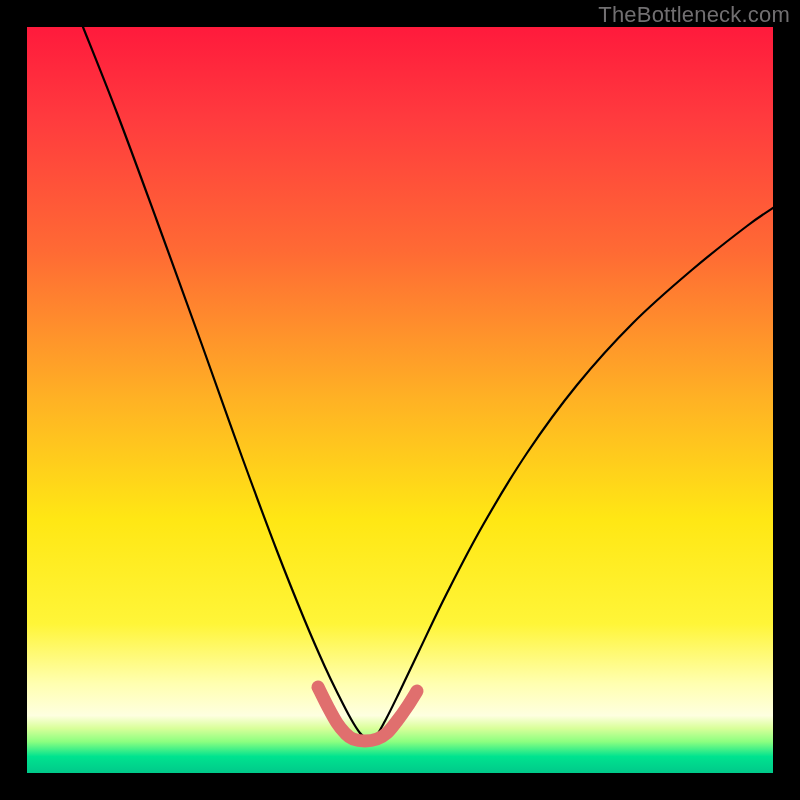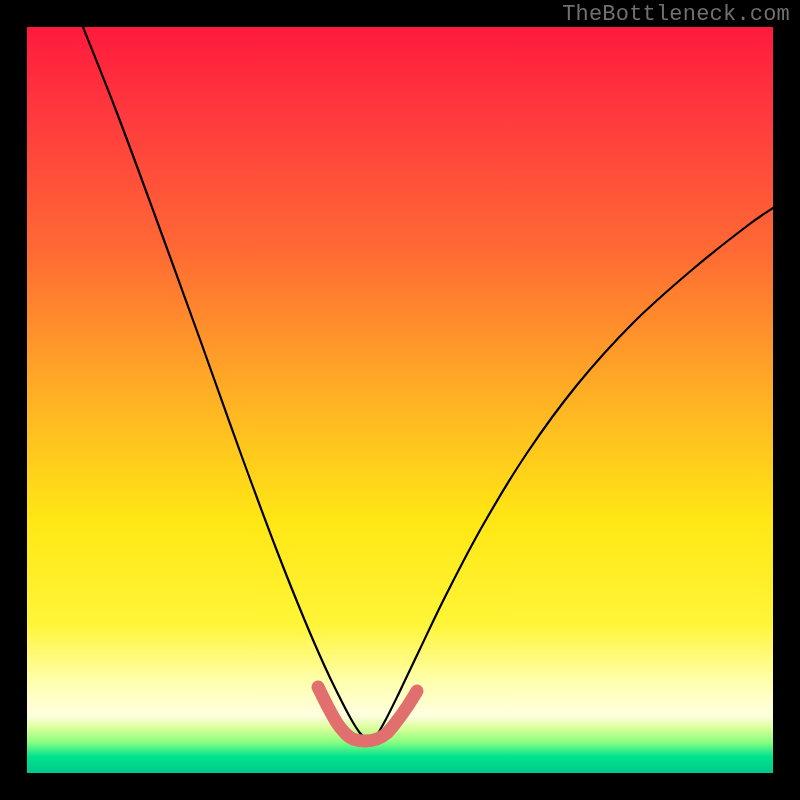--- a/index.html
+++ b/index.html
@@ -15,21 +15,21 @@
     left: 27px;
     top: 27px;
     width: 746px;
     height: 746px;
     background: #000000;
   }
   .watermark {
     position: absolute;
     top: 2px;
     right: 10px;
-    font-family: Liberation Mono, monospace;
+    font-family: Liberation Sans, sans-serif;
     font-size: 22px;
     font-weight: 500;
     color: #716f71;
     letter-spacing: 0.2px;
   }
   svg {
     display: block;
   }
 </style>
 </head>

